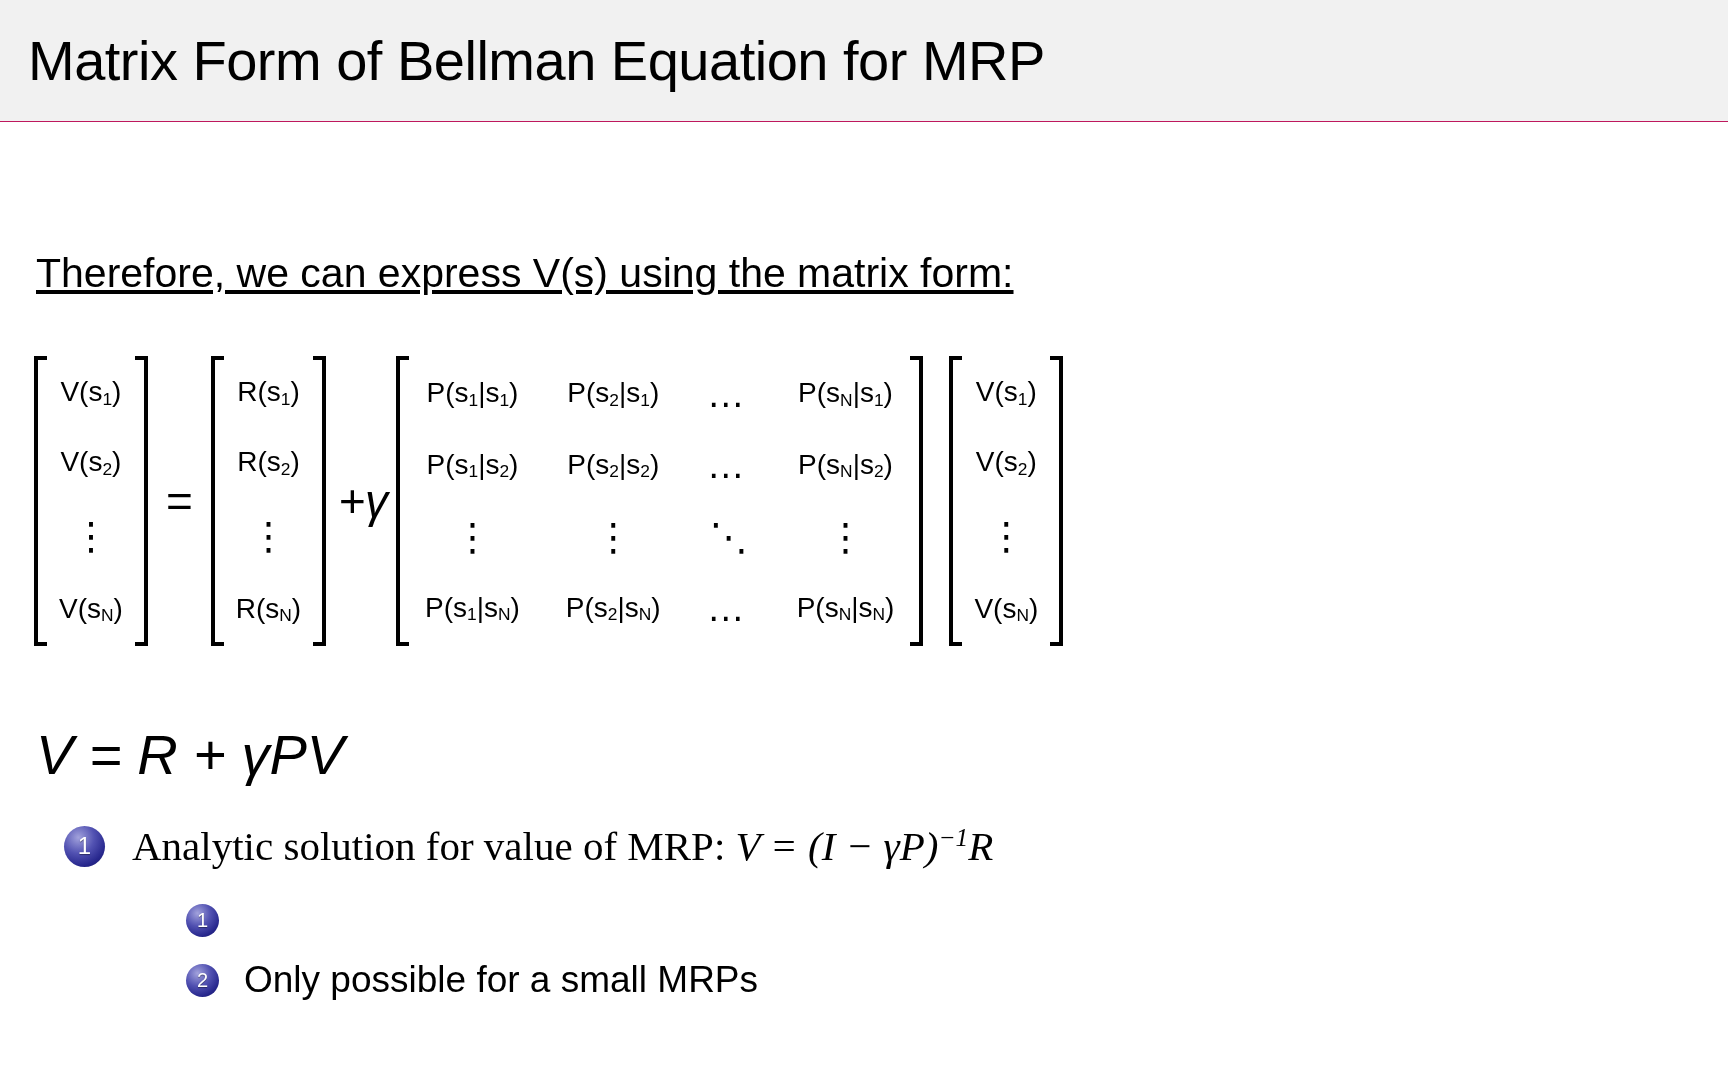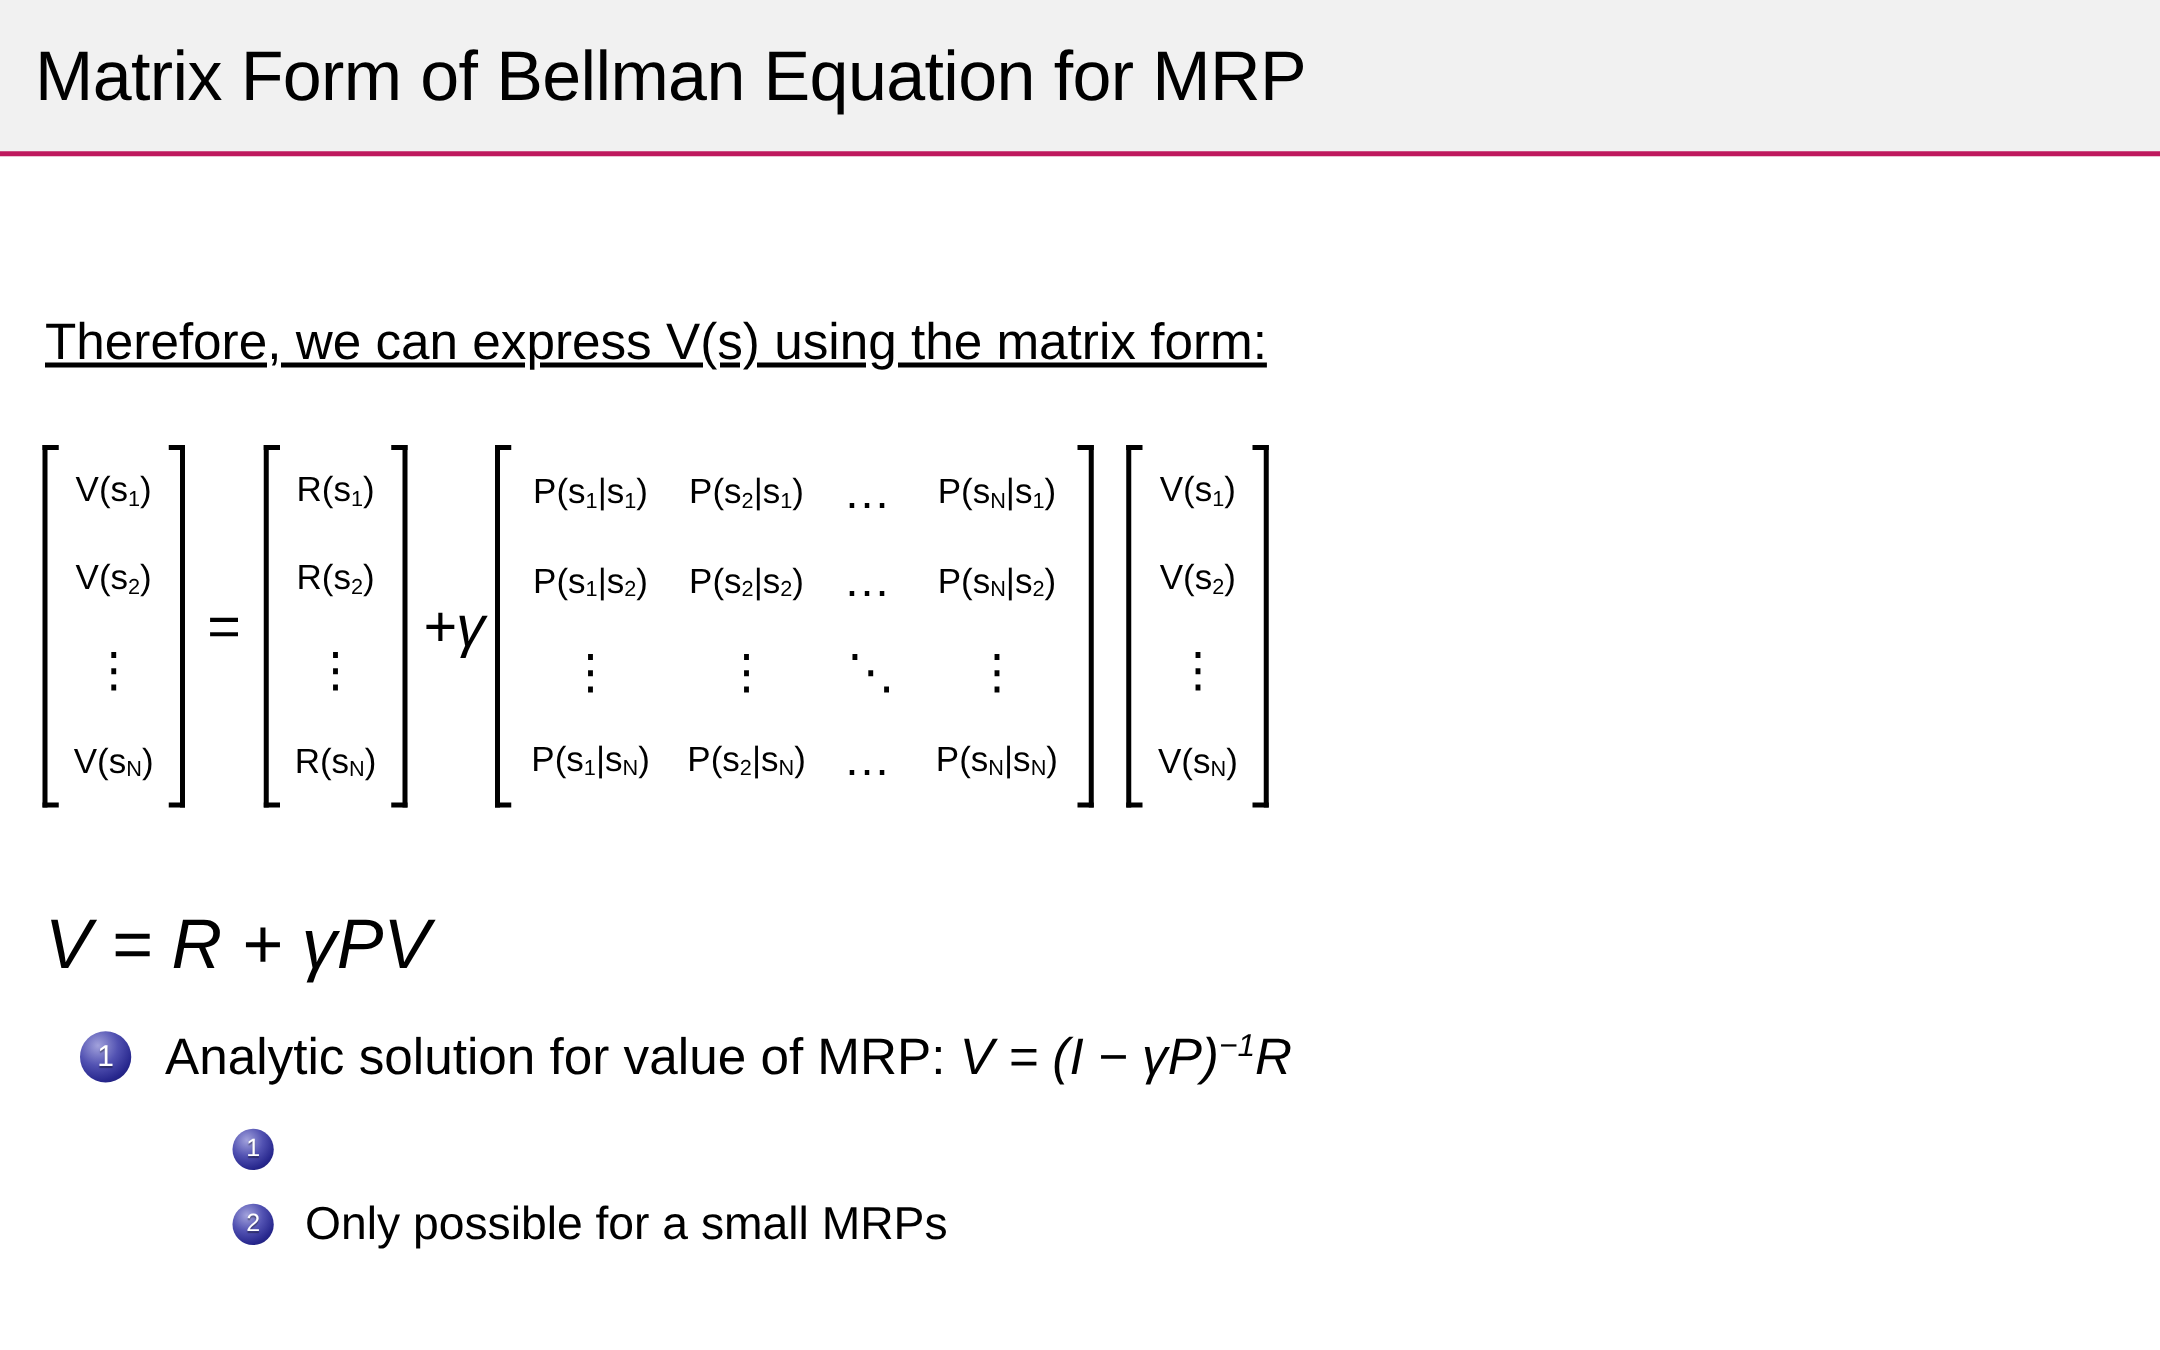--- a/index.html
+++ b/index.html
@@ -4,21 +4,21 @@
 <style>
   html,body{margin:0;padding:0;}
   body{
     width:1728px;height:1080px;position:relative;overflow:hidden;
     background:#ffffff;color:#000;
     font-family:"Liberation Sans", sans-serif;
   }
   
   .titlebar{
     position:absolute;top:0;left:0;width:1728px;height:121px;
-    background:#f1f1f1;border-bottom:4px solid #be185d;
+    background:#f1f1f1;border-bottom:1px solid #be185d;
     display:flex;align-items:center;
   }
   .titlebar h1{
     margin:0 0 0 28px;font-size:56px;font-weight:400;letter-spacing:-0.5px;
   }
   
   .intro{
     position:absolute;top:250px;left:36px;margin:0;font-size:41px;text-decoration:underline;
   }
   
@@ -36,35 +36,35 @@
   }
   .cell{font-size:28px;white-space:nowrap;line-height:1.1;}
   .dots-v{font-style:normal;font-family:"DejaVu Sans",sans-serif;font-size:38px;line-height:1;}
   .dots-h{font-style:normal;font-size:38px;letter-spacing:6px;line-height:1;}
   .dots-d{font-style:normal;font-family:"DejaVu Sans",sans-serif;font-size:38px;line-height:1;}
   .op{font-size:46px;margin:0 18px;flex:none;}
   .op.gamma{font-style:italic;margin:0 8px 0 12px;}
   .pgrid{
     display:grid;grid-template-columns:repeat(4,auto);
     grid-template-rows:1fr 1fr 1fr 1fr;
-    column-gap:30px;align-items:center;justify-items:center;
+    column-gap:46px;align-items:center;justify-items:center;
     padding:2px 16px;
   }
   .vgap{width:26px;flex:none;}
   
   .compact{
     position:absolute;top:722px;left:36px;font-size:56px;font-style:italic;
   }
   
   .bullets{position:absolute;top:822px;left:0;width:1728px;}
   .brow{display:flex;align-items:center;}
   .brow.l1{padding-left:64px;margin-bottom:34px;}
   .brow.l2{padding-left:186px;margin-bottom:22px;}
   .btext{white-space:nowrap;}
-  .brow.l1 .btext{font-size:41px;margin-left:27px;}
+  .brow.l1 .btext{font-size:41px;margin-left:27px;font-family:Liberation Serif, serif;}
   .brow.l2 .btext{font-size:37px;margin-left:25px;}
   .mathseg{font-style:italic;}
   .ball{
     border-radius:50%;color:#fff;flex:none;
     display:flex;align-items:center;justify-content:center;
     background:radial-gradient(circle at 35% 28%, #a2a2dc 0%, #5252b2 40%, #27278d 72%, #15155e 100%);
     text-shadow:0 1px 1px rgba(0,0,0,.4);
   }
   .ball.big{width:41px;height:41px;font-size:24px;}
   .ball.small{width:33px;height:33px;font-size:20px;}

